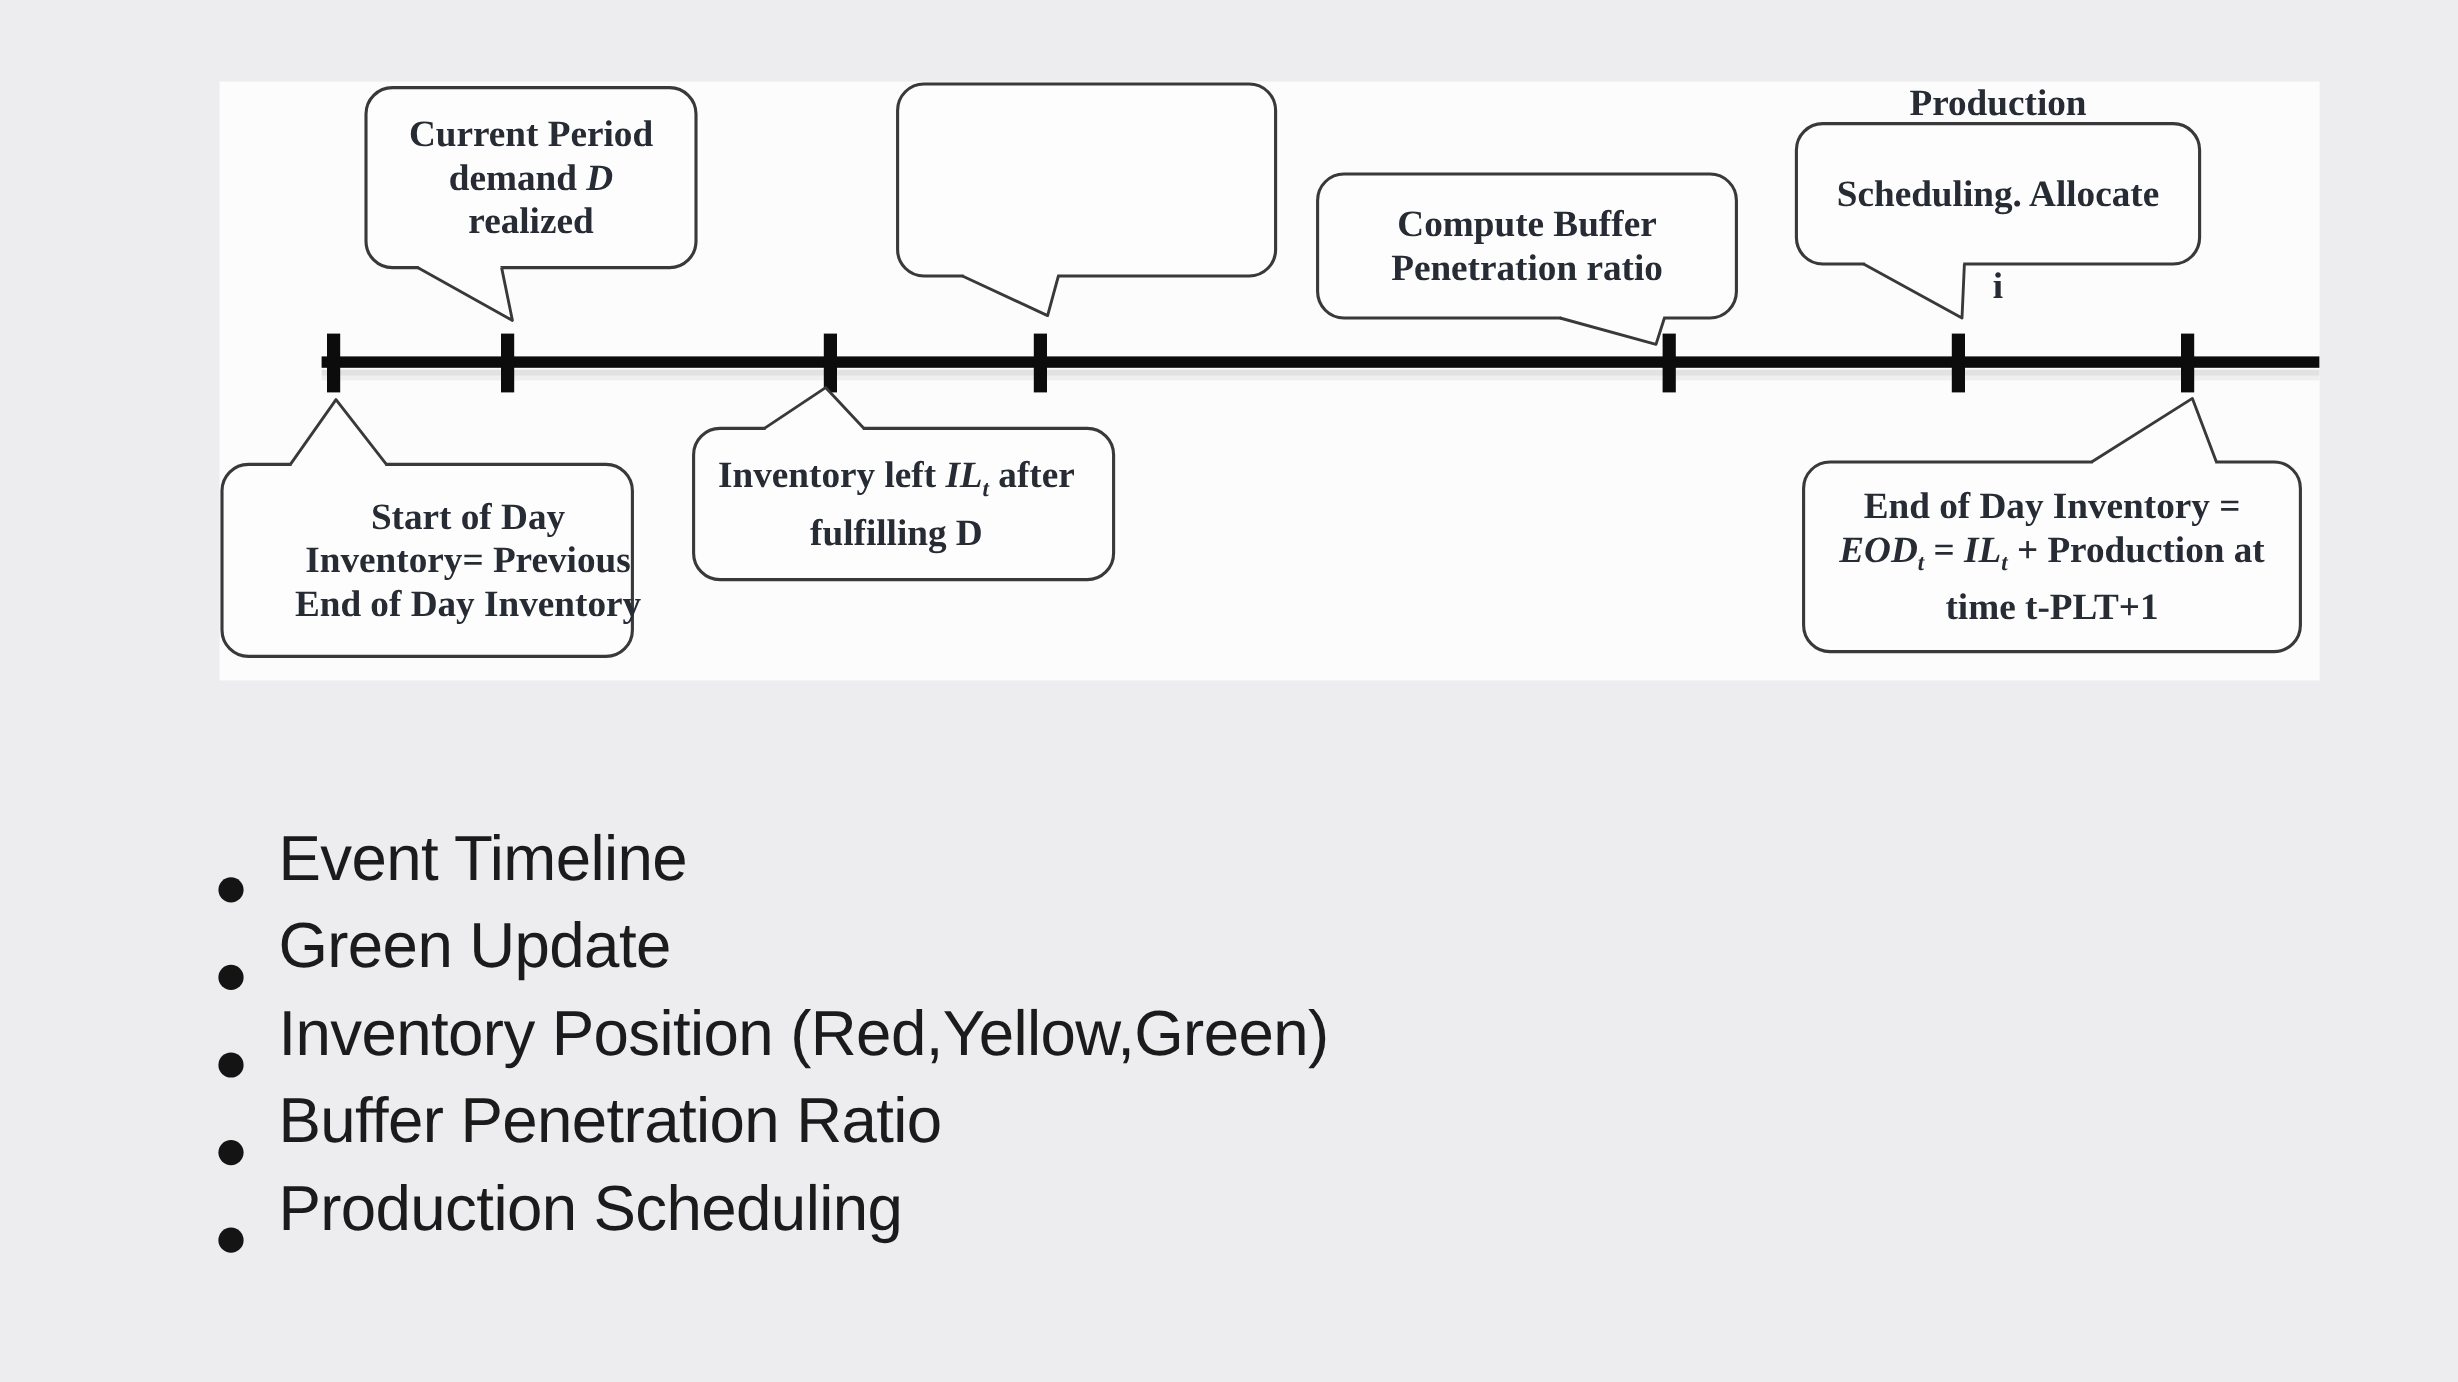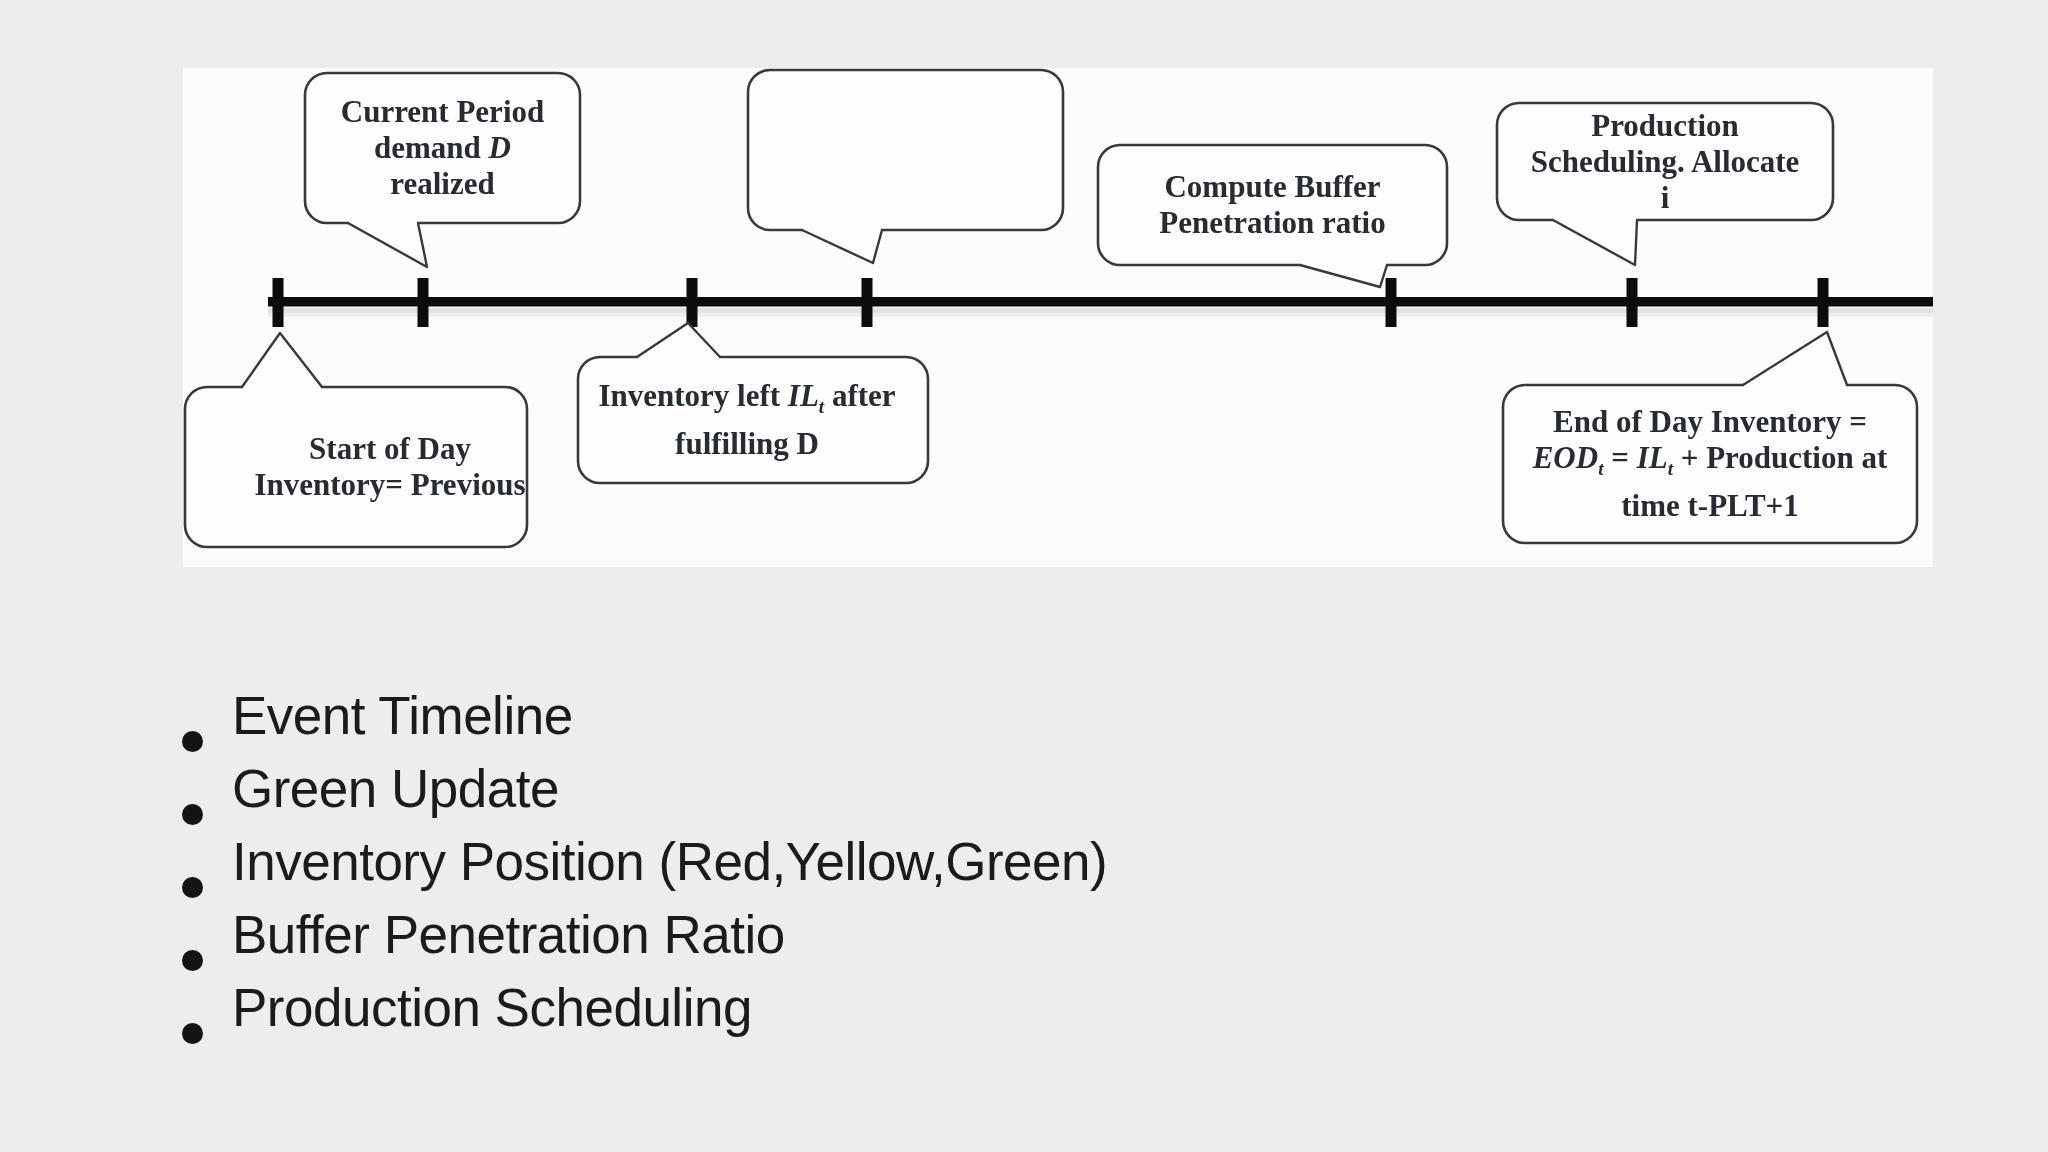--- a/index.html
+++ b/index.html
@@ -94,29 +94,30 @@
       <div><span>demand </span><span class="it">D</span></div>
       <div><span>realized</span></div>
     </div>
 
 
   <div class="callout-text" style="left:915px;top:77px;width:349px;height:120px;">
       <div><span>Compute Buffer</span></div>
       <div><span>Penetration ratio</span></div>
     </div>
 
-  <div class="callout-text" style="left:1314px;top:35px;width:336px;height:117px;">
+  <div class="callout-text" style="left:1314px;top:35px;width:336px;height:117px;gap:40px;">
       <div><span>Production</span></div>
       <div><span>Scheduling. Allocate</span></div>
       <div><span>i</span></div>
     </div>
 
   <div class="callout-text" style="left:2px;top:319px;width:410px;height:160px;">
       <div><span>Start of Day</span></div>
       <div><span>Inventory= Previous</span></div>
+      <div><span>End of Day Inventory</span></div>
     </div>
 
   <div class="callout-text" style="left:395px;top:289px;width:338px;height:126px;">
       <div><span>Inventory left </span><span class="it">IL</span><sub class="it">t</sub><span> after</span></div>
       <div><span>fulfilling D</span></div>
     </div>
 
   <div class="callout-text" style="left:1320px;top:317px;width:414px;height:158px;">
       <div><span>End of Day Inventory =</span></div>
       <div><span class="it">EOD</span><sub class="it">t</sub><span> = </span><span class="it">IL</span><sub class="it">t</sub><span> + Production at</span></div>

